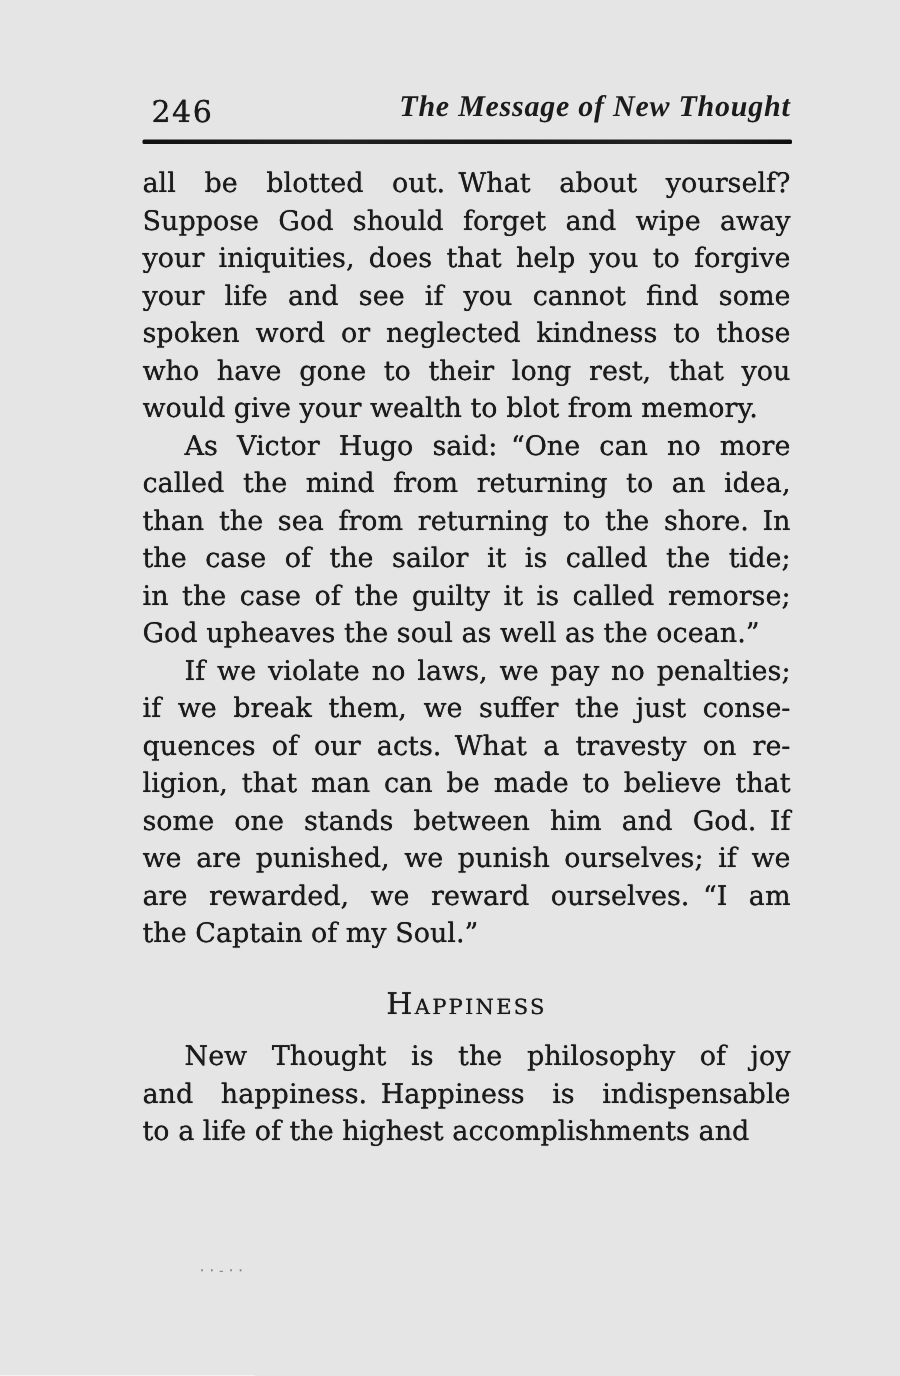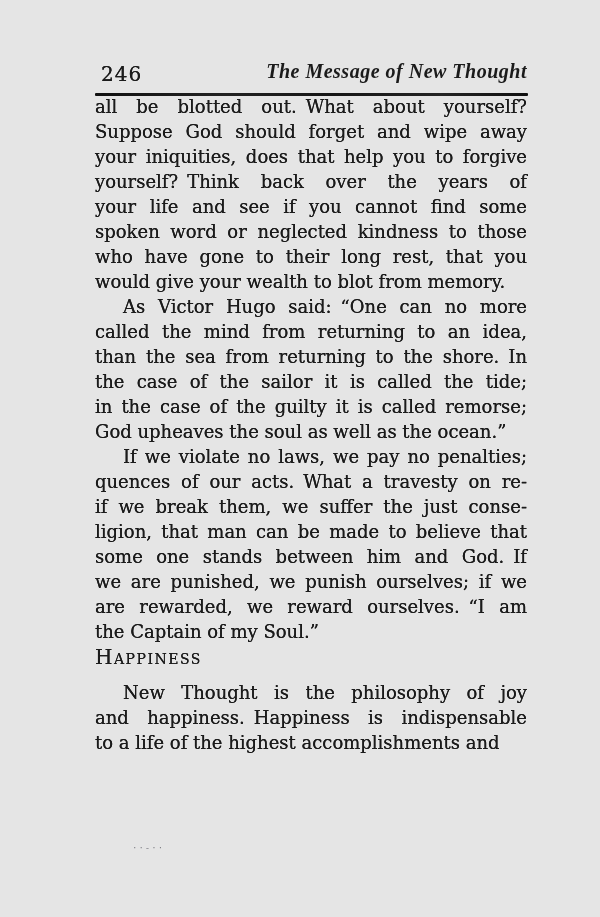--- a/index.html
+++ b/index.html
@@ -51,44 +51,45 @@
     left: 95px;
     top: 93px;
     width: 433px;
     height: 3px;
     background: linear-gradient(90deg, #111 0%, #222 30%, #161616 55%, #242424 80%, #0f0f0f 100%);
     border-radius: 1px;
   }
   .text-block {
     position: absolute;
     left: 95px;
-    top: 94px;
+    top: 110px;
     width: 432px;
     font-size: 18px;
     line-height: 25px;
     text-shadow: 0 0 0.45px currentColor;
   }
   .paragraph { margin: 0; padding: 0; }
   .line {
     text-align: justify;
     text-align-last: justify;
     white-space: normal;
     height: 25px;
     overflow: visible;
   }
   .line.indent { text-indent: 28px; }
   .line.last {
     text-align: right;
     text-align-last: left;
   }
   .section-heading {
+    text-align: center;
     font-variant: small-caps;
     font-size: 20px;
     letter-spacing: 1.5px;
-    margin-top: 1px;
+    margin-top: 22px;
     margin-bottom: 10px;
     height: 25px;
     line-height: 25px;
   }
   .scan-artifact {
     position: absolute;
     left: 132px;
     top: 843px;
     color: #6a6a72;
     font-size: 9px;
@@ -108,38 +109,37 @@
     <span class="running-title">The Message of New Thought</span>
   </div>
 
   <div class="header-rule"></div>
 
   <div class="text-block">
       <div class="paragraph">
         <div class="line">all be blotted out. What about yourself?</div>
         <div class="line">Suppose God should forget and wipe away</div>
         <div class="line">your iniquities, does that help you to forgive</div>
-        <div class="line">yourself? Think back over the years of</div>
         <div class="line">your life and see if you cannot find some</div>
         <div class="line">spoken word or neglected kindness to those</div>
         <div class="line">who have gone to their long rest, that you</div>
         <div class="line last">would give your wealth to blot from memory.</div>
       </div>
       <div class="paragraph">
         <div class="line indent">As Victor Hugo said: “One can no more</div>
         <div class="line">called the mind from returning to an idea,</div>
         <div class="line">than the sea from returning to the shore. In</div>
         <div class="line">the case of the sailor it is called the tide;</div>
         <div class="line">in the case of the guilty it is called remorse;</div>
         <div class="line last">God upheaves the soul as well as the ocean.”</div>
       </div>
       <div class="paragraph">
         <div class="line indent">If we violate no laws, we pay no penalties;</div>
+        <div class="line">if we break them, we suffer the just conse-</div>
         <div class="line">quences of our acts. What a travesty on re-</div>
-        <div class="line">if we break them, we suffer the just conse-</div>
         <div class="line">ligion, that man can be made to believe that</div>
         <div class="line">some one stands between him and God. If</div>
         <div class="line">we are punished, we punish ourselves; if we</div>
         <div class="line">are rewarded, we reward ourselves. “I am</div>
         <div class="line last">the Captain of my Soul.”</div>
       </div>
       <div class="section-heading">Happiness</div>
       <div class="paragraph">
         <div class="line indent">New Thought is the philosophy of joy</div>
         <div class="line">and happiness. Happiness is indispensable</div>

